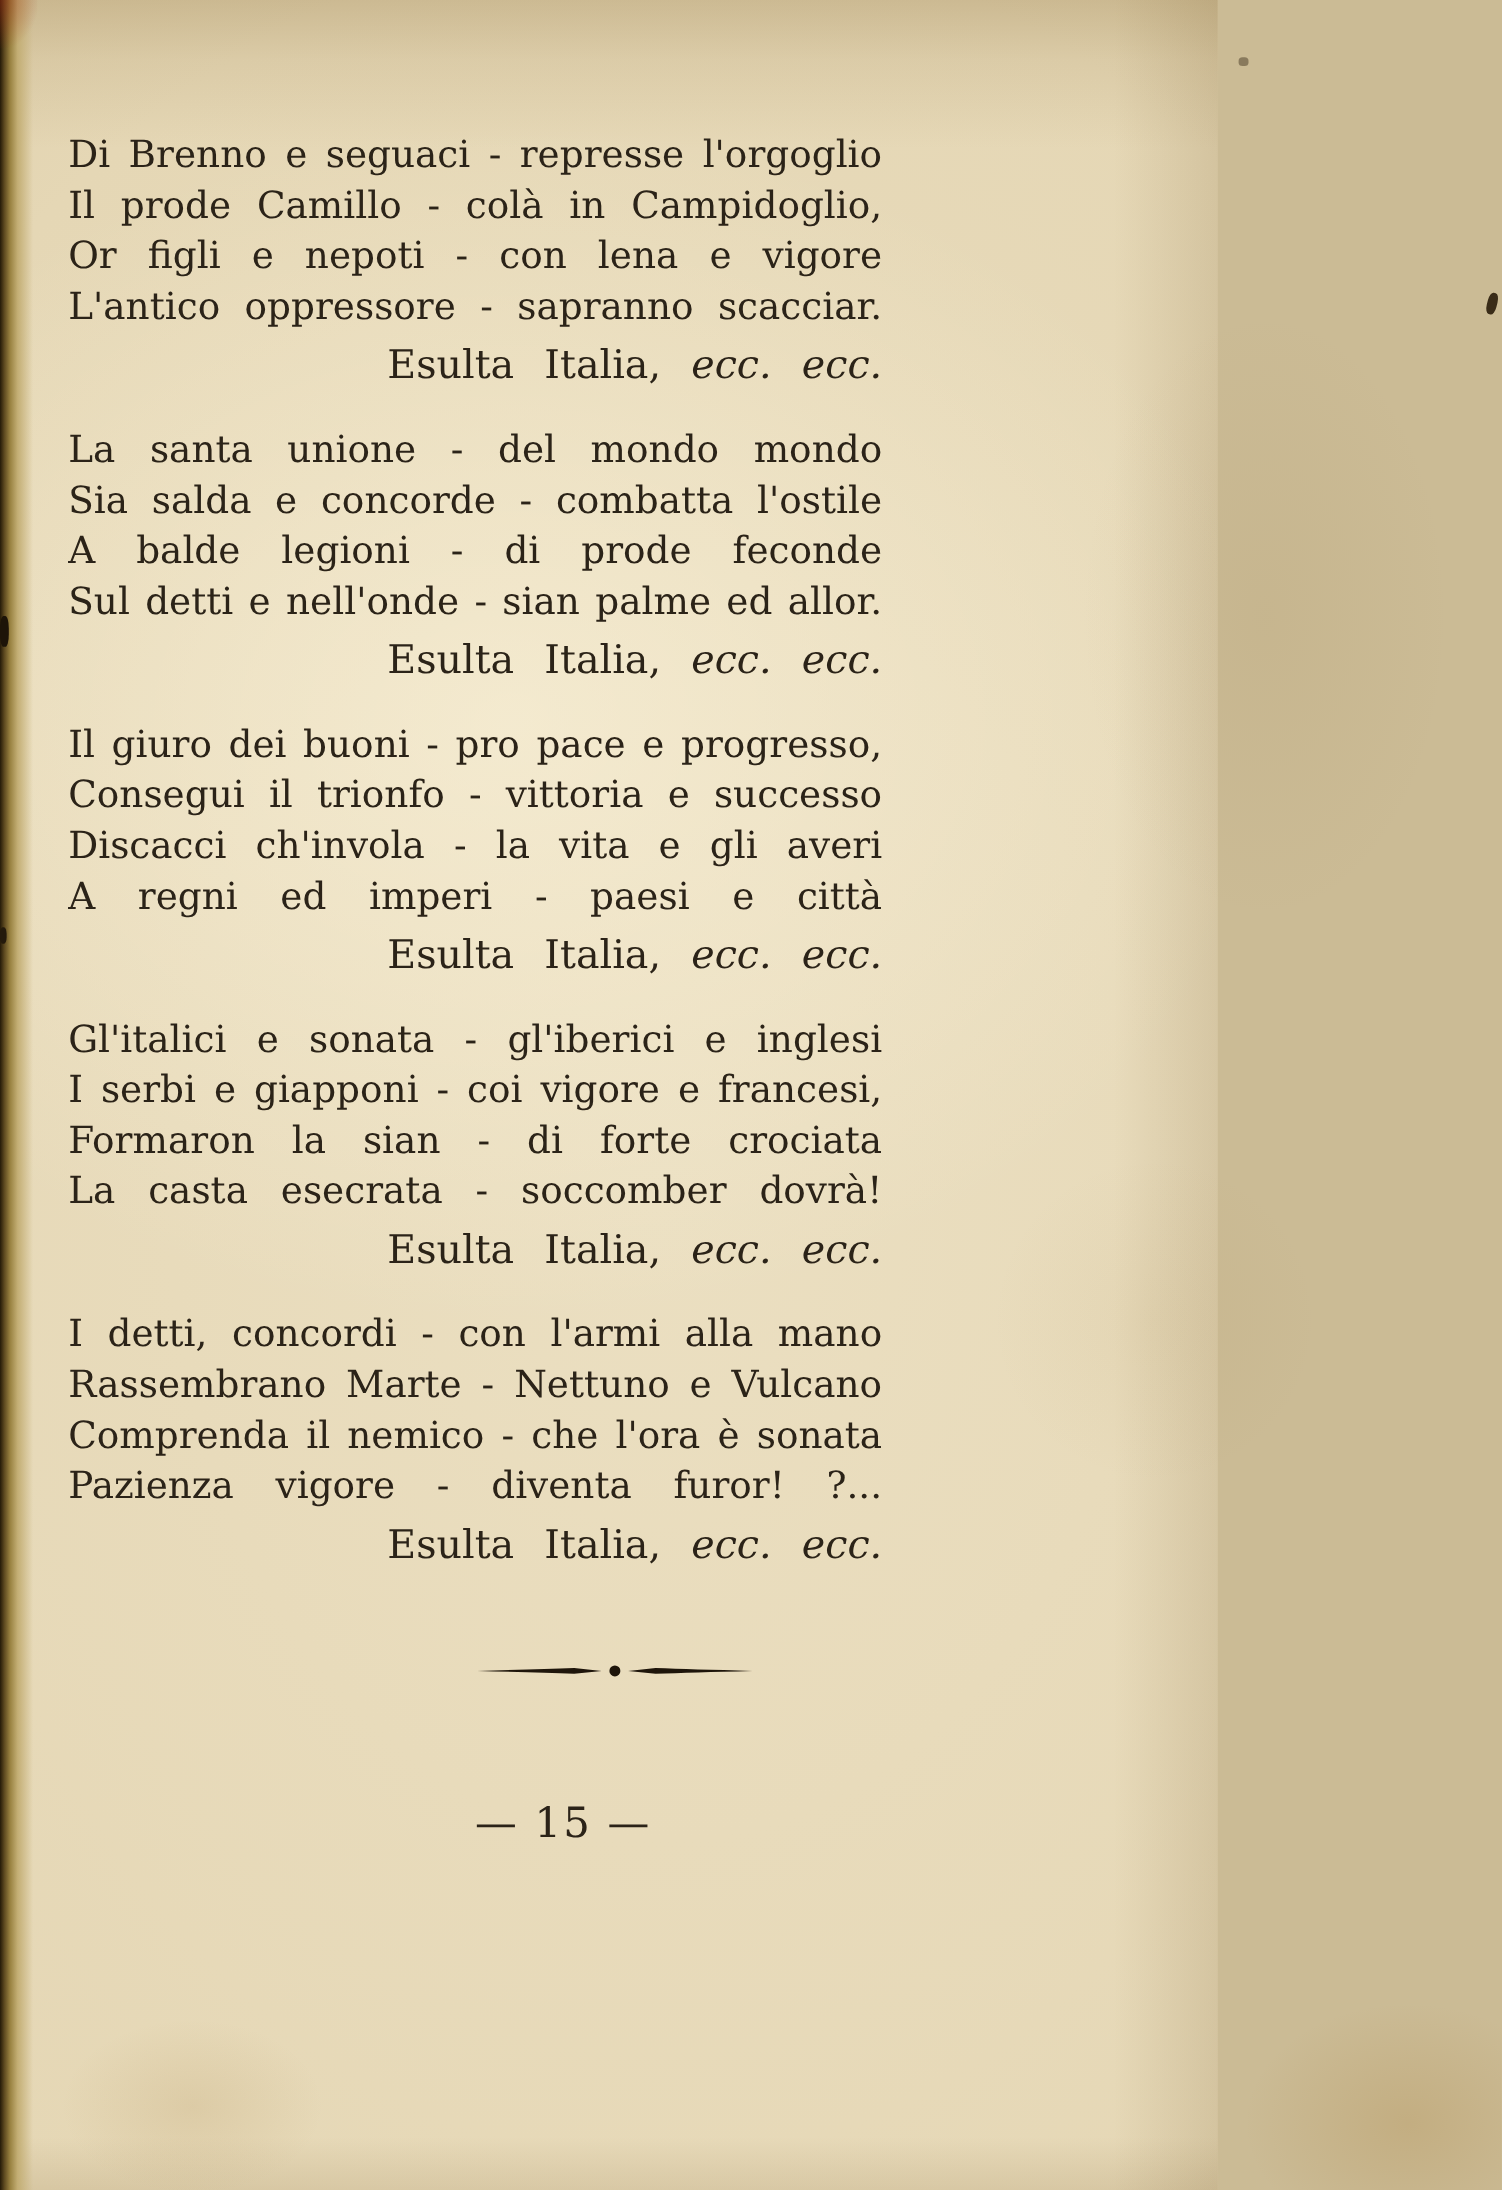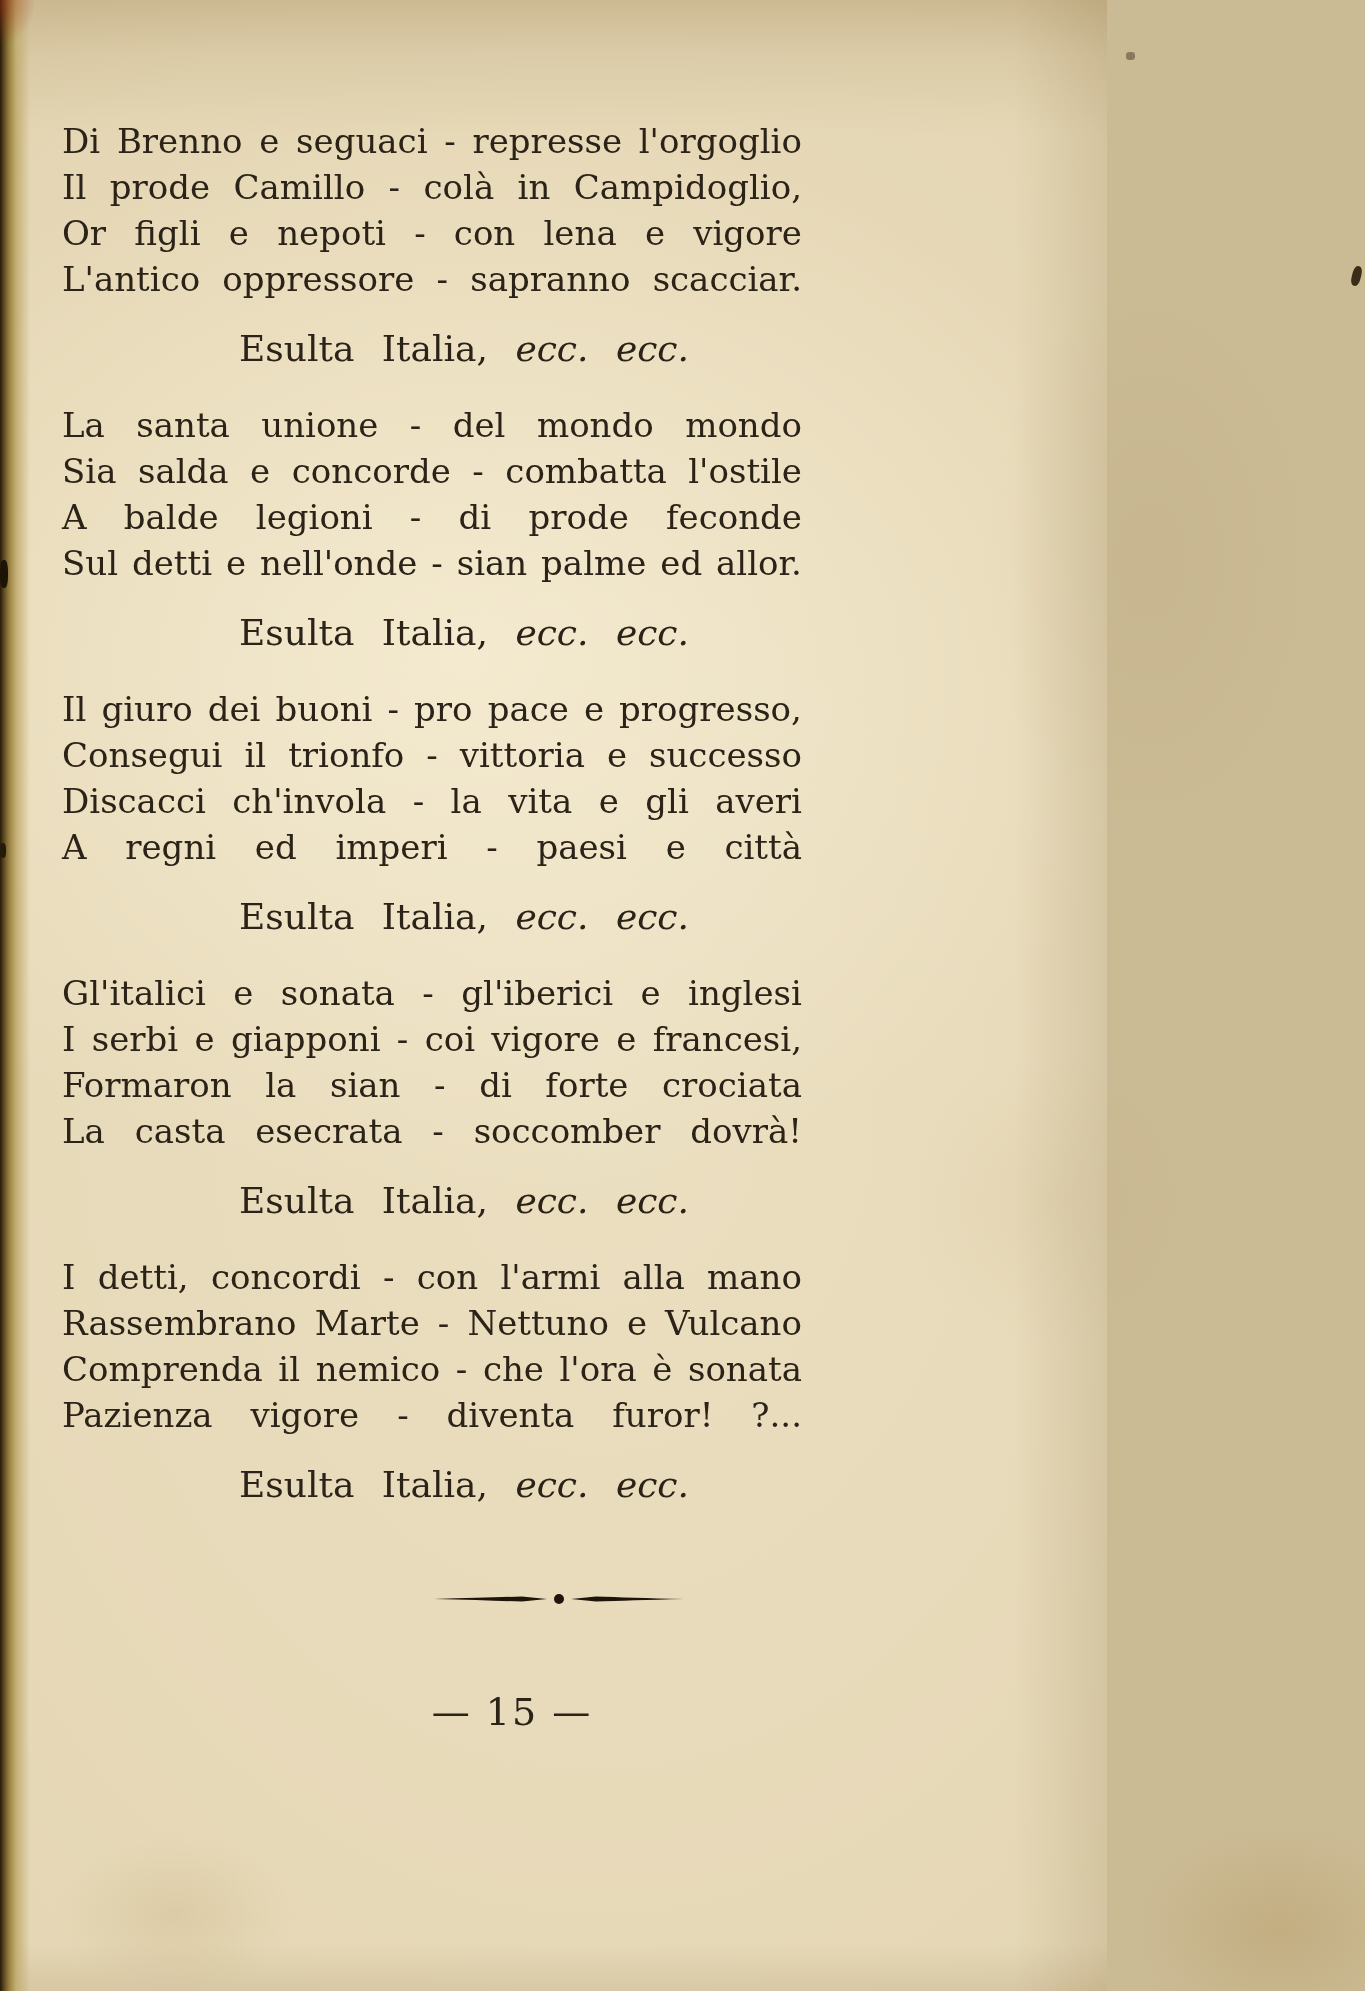--- a/index.html
+++ b/index.html
@@ -55,35 +55,35 @@
     display:flex;
     justify-content:space-between;
     width:740px;
     font-size:34px;
     line-height:46px;
     white-space:nowrap;
   }
   .vline span{display:inline-block;}
   .refrain{
     width:740px;
-    margin:24px 0 30px 0;
+    margin:8px 0 30px 0;
     font-size:36px;
     line-height:46px;
-    text-align:center;
+    text-align:right;
     padding-left:64px;
     box-sizing:border-box;
     word-spacing:16px;
   }
   .refrain .etc{font-style:italic;}
   .divider{
     width:740px;margin-left:62px;margin-top:85px;
   }
   .divider svg{display:block;margin-left:372px;}
   .page-number{
-    width:740px;margin-left:62px;margin-top:84px;
+    width:740px;margin-left:62px;margin-top:109px;
     font-size:38px;line-height:46px;
     text-align:center;
     padding-left:160px;
     box-sizing:border-box;
     letter-spacing:2px;
   }
   .page-number .dash{padding:0 14px;}
 </style>
 </head>
 <body>

